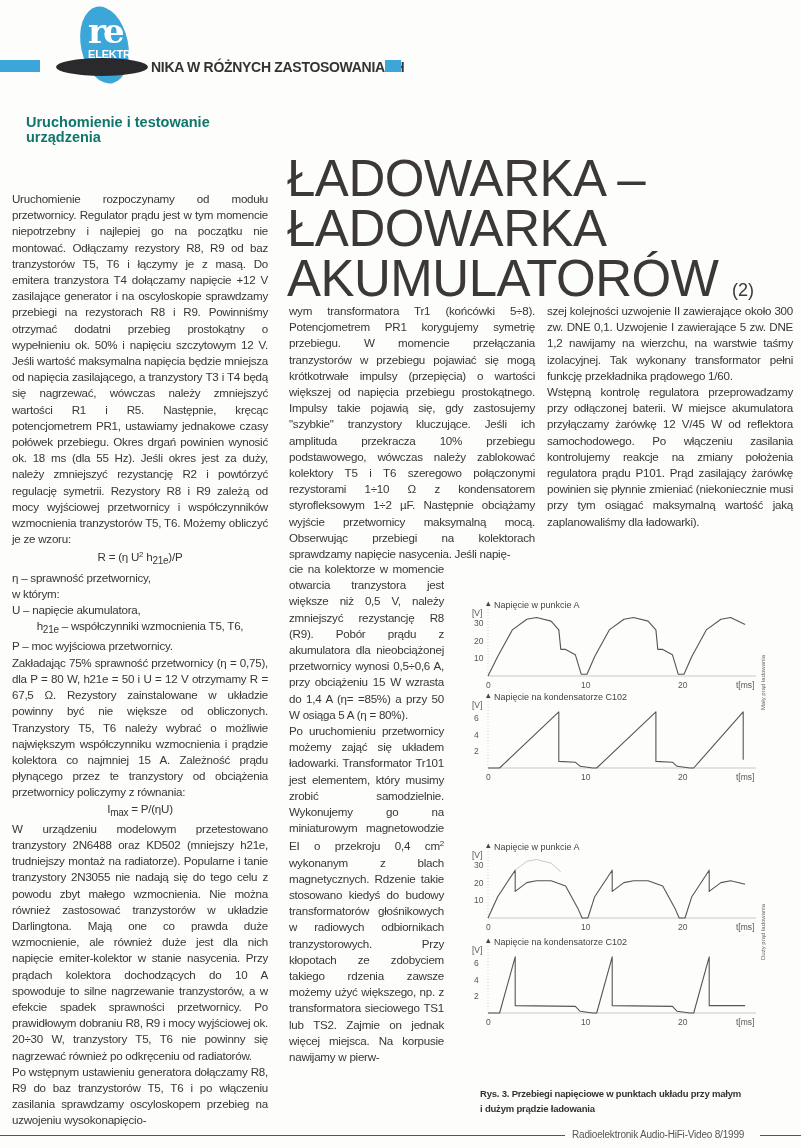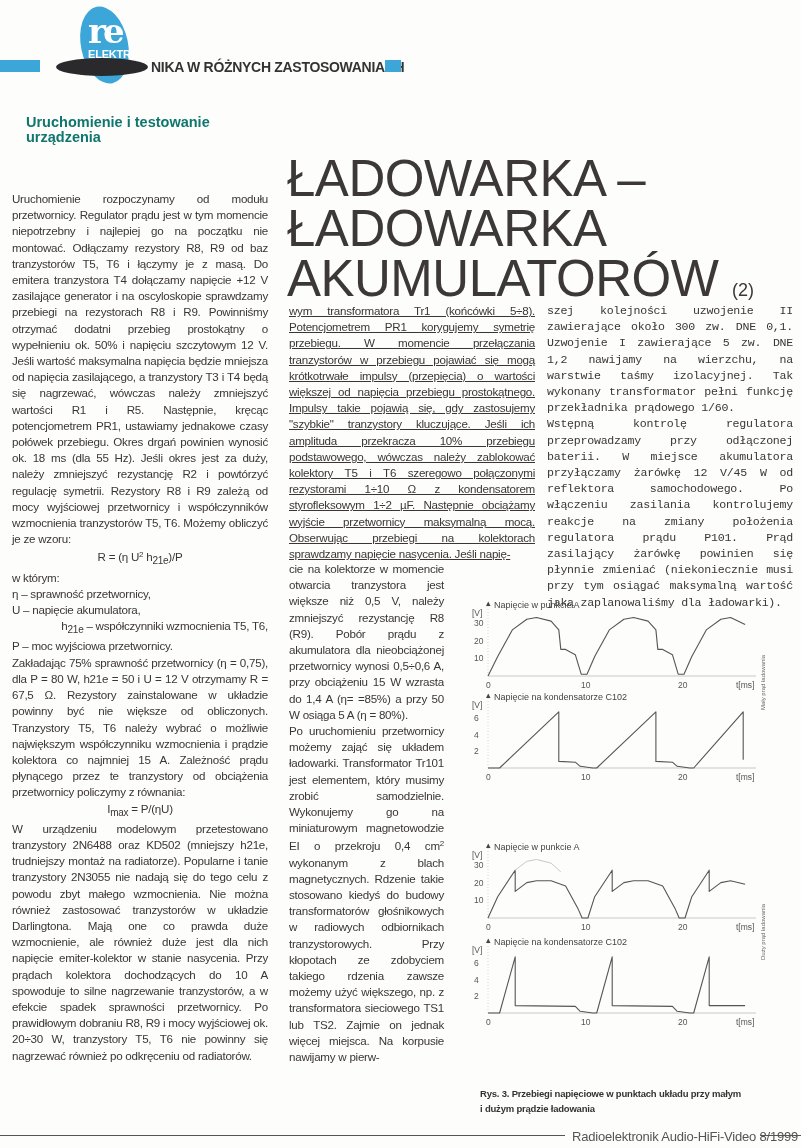--- a/index.html
+++ b/index.html
@@ -16,41 +16,41 @@
   .header-text-b { position: absolute; left: 151px; top: 59px; font-weight: bold; font-size: 14px; color: #333; letter-spacing: -0.3px; }
 
   
   .title { position: absolute; left: 287px; top: 104px; font-family: "Liberation Sans", sans-serif; font-size: 51px; line-height: 50px; color: #3d3838; letter-spacing: -0.5px; font-weight: normal; }
   .title-sub { font-size: 18px; letter-spacing: 0; }
 
   
   .col { position: absolute; font-size: 11.6px; line-height: 16.2px; color: #3a3635; text-align: justify; letter-spacing: -0.25px; }
   .col p { text-indent: 0; }
   .col1 { left: 12px; top: 157px; width: 256px; margin-top: 34px; }
-  .col2 { left: 289px; top: 303px; width: 246px; text-decoration: underline; }
+  .col2 { left: 289px; top: 303px; width: 246px; }
   .col2b { left: 289px; top: 561px; width: 155px; }
-  .col3 { left: 547px; top: 303px; width: 246px; font-family: Liberation Mono, monospace; }
+  .col3 { left: 547px; top: 303px; width: 246px; }
 
   .section-head { position: absolute; left: 26px; top: 115px; width: 256px; font-weight: bold; font-size: 14.5px; line-height: 15px; color: #0f766e; }
   .formula { text-align: center; display: block; }
   .sub { font-size: 10px; vertical-align: -3px; }
   .sup { font-size: 8px; vertical-align: 4px; }
 
   
   .chart { position: absolute; }
   .chart svg { display: block; overflow: visible; }
   .chart-title { font-size: 9px; fill: #444; font-family: "Liberation Sans", sans-serif; }
   .tick { font-size: 8.5px; fill: #555; font-family: "Liberation Sans", sans-serif; }
   .side-label { position: absolute; font-size: 6px; color: #666; transform: rotate(-90deg); transform-origin: left top; white-space: nowrap; }
 
   .caption { position: absolute; left: 480px; top: 1086px; width: 300px; font-weight: bold; font-size: 9.5px; line-height: 15px; color: #333; letter-spacing: -0.2px; }
 
   
   .footer-line-left { position: absolute; left: 0; top: 1135px; width: 565px; height: 1px; background: #555; }
-  .footer-text { position: absolute; left: 572px; top: 1129px; font-size: 13px; color: #555; letter-spacing: -0.2px; }
+  .footer-text { position: absolute; left: 572px; top: 1129px; font-size: 10px; color: #555; letter-spacing: -0.2px; }
   .footer-line-right { position: absolute; left: 760px; top: 1135px; width: 41px; height: 1px; background: #555; }
 </style>
 </head>
 <body>
 
 <div class="blue-bar-left"></div>
 <div class="logo-oval"></div>
 <div class="logo-re">re</div>
 <div class="dark-oval"></div>
 <div class="header-text-a">ELEKTRO</div>
@@ -62,28 +62,29 @@
   <span>ŁADOWARKA –</span><br>
   <span>ŁADOWARKA</span><br>
   <span>AKUMULATORÓW</span>
   <span class="title-sub">(2)</span>
 </h1>
 
 <h2 class="section-head">Uruchomienie i testowanie urządzenia</h2>
 <div class="col col1">
   <p>Uruchomienie rozpoczynamy od modułu przetwornicy. Regulator prądu jest w tym momencie niepotrzebny i najlepiej go na początku nie montować. Odłączamy rezystory R8, R9 od baz tranzystorów T5, T6 i łączymy je z masą. Do emitera tranzystora T4 dołączamy napięcie +12 V zasilające generator i na oscyloskopie sprawdzamy przebiegi na rezystorach R8 i R9. Powinniśmy otrzymać dodatni przebieg prostokątny o wypełnieniu ok. 50% i napięciu szczytowym 12 V. Jeśli wartość maksymalna napięcia będzie mniejsza od napięcia zasilającego, a tranzystory T3 i T4 będą się nagrzewać, wówczas należy zmniejszyć wartości R1 i R5. Następnie, kręcąc potencjometrem PR1, ustawiamy jednakowe czasy połówek przebiegu. Okres drgań powinien wynosić ok. 18 ms (dla 55 Hz). Jeśli okres jest za duży, należy zmniejszyć rezystancję R2 i powtórzyć regulację symetrii. Rezystory R8 i R9 zależą od mocy wyjściowej przetwornicy i współczynników wzmocnienia tranzystorów T5, T6. Możemy obliczyć je ze wzoru:</p>
   <span class="formula"><span>R = (η U</span><span class="sup">2</span><span> h</span><span class="sub">21e</span><span>)/P</span></span>
+  <p style="text-align:left">η – sprawność przetwornicy,</p>
   <p>w którym:</p>
-  <p style="text-align:left">η – sprawność przetwornicy,</p>
   <p style="text-align:left">U – napięcie akumulatora,</p>
-  <p style="text-align:right"><span>h</span><span class="sub">21e</span><span> – współczynniki wzmocnienia T5, T6,</span></p>
+  <p style="text-align:center"><span>h</span><span class="sub">21e</span><span> – współczynniki wzmocnienia T5, T6,</span></p>
   <p style="text-align:left">P – moc wyjściowa przetwornicy.</p>
   <p>Zakładając 75% sprawność przetwornicy (η = 0,75), dla P = 80 W, h21e = 50 i U = 12 V otrzymamy R = 67,5 Ω. Rezystory zainstalowane w układzie powinny być nie większe od obliczonych. Tranzystory T5, T6 należy wybrać o możliwie największym współczynniku wzmocnienia i prądzie kolektora co najmniej 15 A. Zależność prądu płynącego przez te tranzystory od obciążenia przetwornicy policzymy z równania:</p>
   <span class="formula"><span>I</span><span class="sub">max</span><span> = P/(ηU)</span></span>
   <p>W urządzeniu modelowym przetestowano tranzystory 2N6488 oraz KD502 (mniejszy h21e, trudniejszy montaż na radiatorze). Popularne i tanie tranzystory 2N3055 nie nadają się do tego celu z powodu zbyt małego wzmocnienia. Nie można również zastosować tranzystorów w układzie Darlingtona. Mają one co prawda duże wzmocnienie, ale również duże jest dla nich napięcie emiter-kolektor w stanie nasycenia. Przy prądach kolektora dochodzących do 10 A spowoduje to silne nagrzewanie tranzystorów, a w efekcie spadek sprawności przetwornicy. Po prawidłowym dobraniu R8, R9 i mocy wyjściowej ok. 20÷30 W, tranzystory T5, T6 nie powinny się nagrzewać również po odkręceniu od radiatorów.</p>
+  <p>Po wstępnym ustawieniu generatora dołączamy R8, R9 do baz tranzystorów T5, T6 i po włączeniu zasilania sprawdzamy oscyloskopem przebieg na uzwojeniu wysokonapięcio-</p>
 </div>
 
 <div class="col col2">
   <p>wym transformatora Tr1 (końcówki 5÷8). Potencjometrem PR1 korygujemy symetrię przebiegu. W momencie przełączania tranzystorów w przebiegu pojawiać się mogą krótkotrwałe impulsy (przepięcia) o wartości większej od napięcia przebiegu prostokątnego. Impulsy takie pojawią się, gdy zastosujemy "szybkie" tranzystory kluczujące. Jeśli ich amplituda przekracza 10% przebiegu podstawowego, wówczas należy zablokować kolektory T5 i T6 szeregowo połączonymi rezystorami 1÷10 Ω z kondensatorem styrofleksowym 1÷2 µF. Następnie obciążamy wyjście przetwornicy maksymalną mocą. Obserwując przebiegi na kolektorach sprawdzamy napięcie nasycenia. Jeśli napię-</p>
 </div>
 <div class="col col2b">
   <p>cie na kolektorze w momencie otwarcia tranzystora jest większe niż 0,5 V, należy zmniejszyć rezystancję R8 (R9). Pobór prądu z akumulatora dla nieobciążonej przetwornicy wynosi 0,5÷0,6 A, przy obciążeniu 15 W wzrasta do 1,4 A (η= =85%) a przy 50 W osiąga 5 A (η = 80%).</p>
   <p><span>Po uruchomieniu przetwornicy możemy zająć się układem ładowarki. Transformator Tr101 jest elementem, który musimy zrobić samodzielnie. Wykonujemy go na miniaturowym magnetowodzie EI o przekroju 0,4 cm</span><span class="sup">2</span><span> wykonanym z blach magnetycznych. Rdzenie takie stosowano kiedyś do budowy transformatorów głośnikowych w radiowych odbiornikach tranzystorowych. Przy kłopotach ze zdobyciem takiego rdzenia zawsze możemy użyć większego, np. z transformatora sieciowego TS1 lub TS2. Zajmie on jednak więcej miejsca. Na korpusie nawijamy w pierw-</span></p>
 </div>
 

